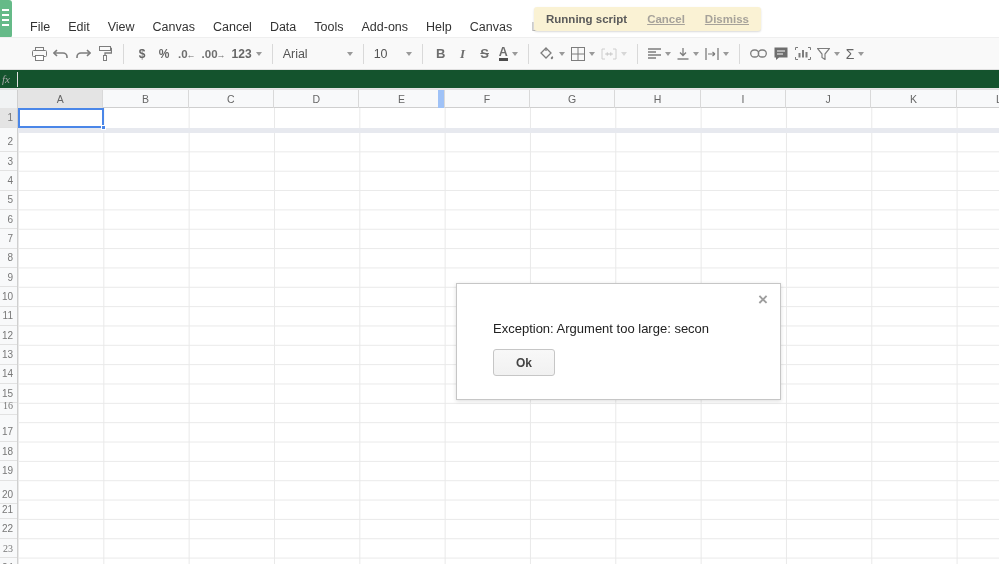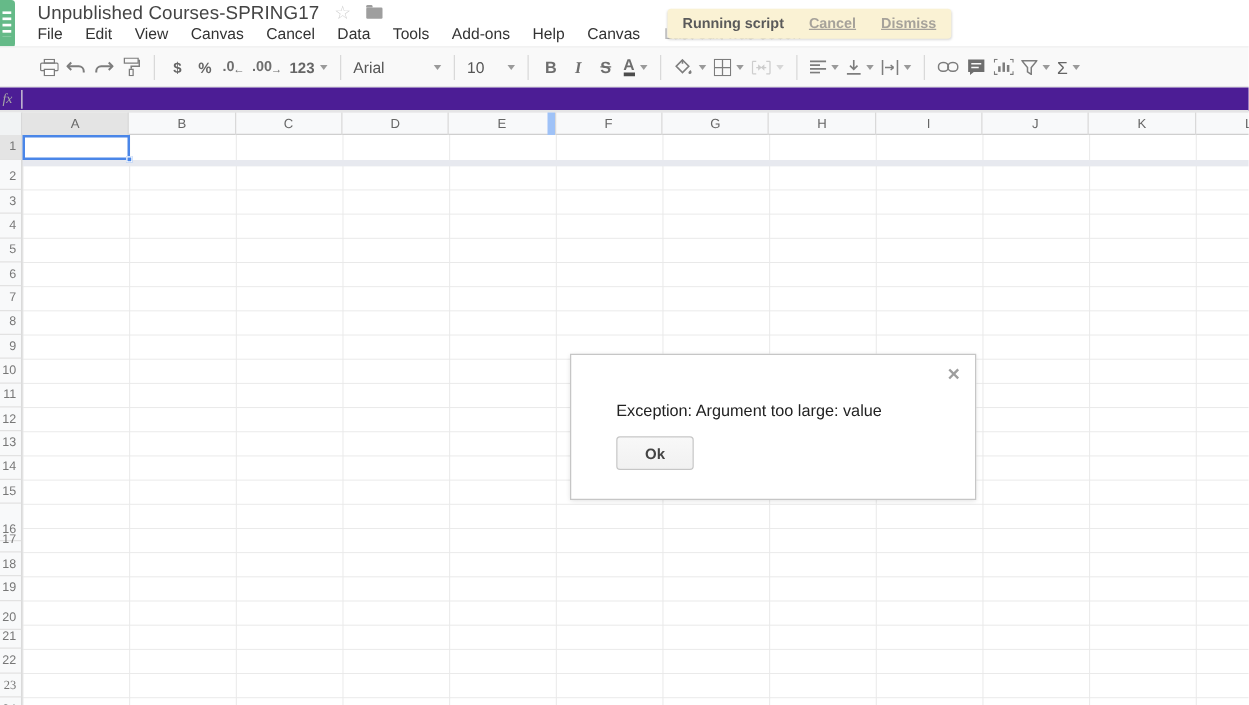--- a/index.html
+++ b/index.html
@@ -58,21 +58,21 @@
   .italic-i { font-style:italic; font-size:13px; font-weight:bold; color:#6e6e6e; font-family:"Liberation Serif",serif; }
   .strike-s { font-size:13px; font-weight:bold; color:#6e6e6e; text-decoration:line-through; }
   .tcolor { font-size:12.5px; font-weight:bold; color:#6e6e6e; line-height:10px; display:inline-block;
     border-bottom:3px solid #4d4d4d; padding-bottom:1px; }
   .dec-group { display:flex; align-items:flex-end; }
   .dec-group .num { font-size:11.5px; font-weight:bold; color:#6e6e6e; }
   .dec-group .arr { font-size:9px; color:#6e6e6e; margin-left:-1px; }
   .disabled { opacity:.35; }
 
   
-  .formula-bar { position:absolute; left:0; top:70px; width:999px; height:19px; background:#4c1d95;
+  .formula-bar { position:absolute; left:0; top:70px; width:999px; height:19px; background:#14532d;
     border-bottom:1px solid #e5e5e5; }
   .fx { position:absolute; left:2px; top:3px; font-size:11px; color:#a8a8a8; font-style:italic;
     font-family:"Liberation Serif", serif; }
   .fx-div { position:absolute; left:17px; top:2px; width:1px; height:15px; background:#e0e0e0; }
 
   
   .grid { position:absolute; left:0; top:89px; width:999px; height:475px; background:#fff; }
   .col-headers { position:absolute; left:0; top:0; width:999px; height:19px; background:#f8f9fa;
     border-top:1px solid #e0e0e0; border-bottom:1px solid #cfcfcf; }
   .corner { position:absolute; left:0; top:0; width:18px; height:18px; background:#f1f3f4; border-right:1px solid #cfcfcf; }
@@ -112,25 +112,20 @@
 </style>
 </head>
 <body>
 
 <div id="stage">
 
   <div class="app-header">
     <div class="logo">
         <div class="lines"></div>
       </div>
-    <div class="title-row">
-      <span class="doc-title">Unpublished Courses-SPRING17</span>
-      <span class="star">☆</span>
-      <span class="folder"></span>
-    </div>
     <div class="menu-row">
       <span class="menu-item">File</span>
       <span class="menu-item">Edit</span>
       <span class="menu-item">View</span>
       <span class="menu-item">Canvas</span>
       <span class="menu-item">Cancel</span>
       <span class="menu-item">Data</span>
       <span class="menu-item">Tools</span>
       <span class="menu-item">Add-ons</span>
       <span class="menu-item">Help</span>
@@ -324,36 +319,36 @@
             <div class="row-h" style="top: 101.9px; height: 19.35px;">6</div>
             <div class="row-h" style="top: 121.25px; height: 19.35px;">7</div>
             <div class="row-h" style="top: 140.6px; height: 19.35px;">8</div>
             <div class="row-h" style="top: 159.95px; height: 19.35px;">9</div>
             <div class="row-h" style="top: 179.3px; height: 19.35px;">10</div>
             <div class="row-h" style="top: 198.65px; height: 19.35px;">11</div>
             <div class="row-h" style="top: 218px; height: 19.35px;">12</div>
             <div class="row-h" style="top: 237.35px; height: 19.35px;">13</div>
             <div class="row-h" style="top: 256.7px; height: 19.35px;">14</div>
             <div class="row-h" style="top: 276.05px; height: 19.35px;">15</div>
-            <div class="row-h" style="top: 306px; height: 19.35px;">16</div>
+            <div class="row-h" style="top: 288px; height: 19.35px; font-family: Liberation Serif, serif;">16</div>
             <div class="row-h" style="top: 314.75px; height: 19.35px;">17</div>
             <div class="row-h" style="top: 334.1px; height: 19.35px;">18</div>
             <div class="row-h" style="top: 353.45px; height: 19.35px;">19</div>
             <div class="row-h" style="top: 377px; height: 19.35px;">20</div>
             <div class="row-h" style="top: 392.15px; height: 19.35px;">21</div>
             <div class="row-h" style="top: 411.5px; height: 19.35px;">22</div>
             <div class="row-h" style="top: 430.85px; height: 19.35px; font-family: Liberation Serif, serif;">23</div>
             <div class="row-h" style="top: 450.2px; height: 19.35px;">24</div>
           </div>
         </div>
       <div class="sel-cell">
         <div class="fill-handle"></div>
       </div>
     </div>
   </div>
 
   <div class="dialog">
     <span class="dlg-close">×</span>
-    <div class="dlg-msg">Exception: Argument too large: value</div>
+    <div class="dlg-msg">Exception: Argument too large: secon</div>
     <button class="dlg-ok">Ok</button>
   </div>
 
 </div>
 
 </body></html>

